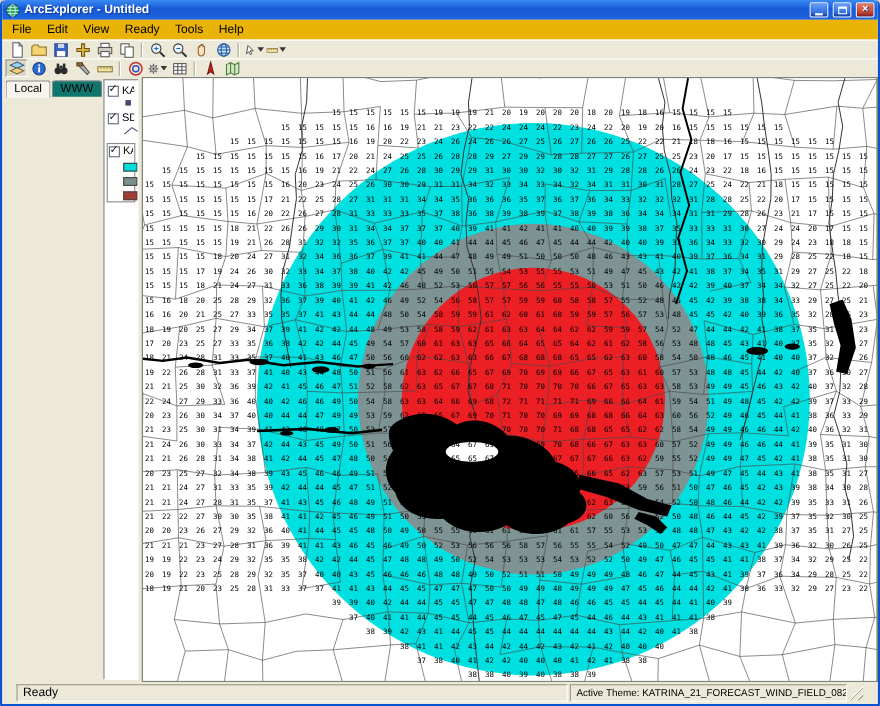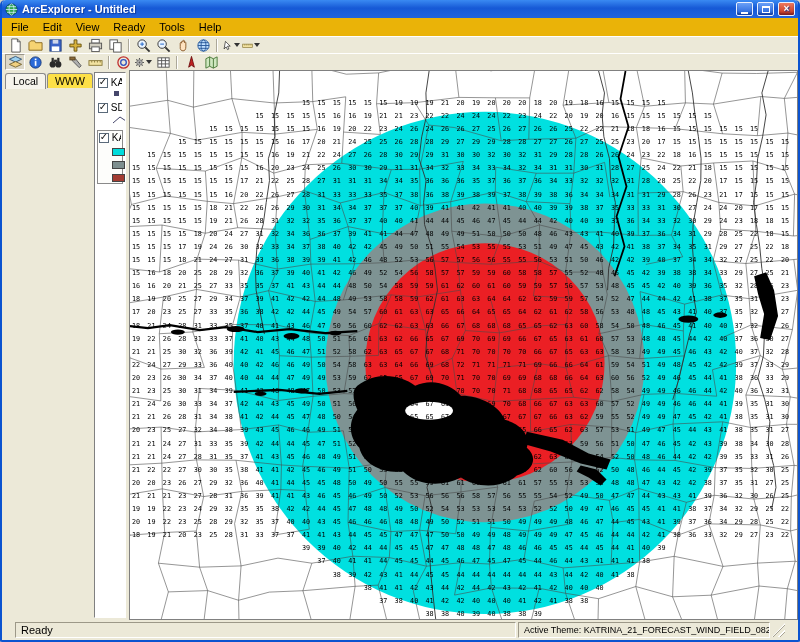--- a/index.html
+++ b/index.html
@@ -25,21 +25,21 @@
   .toolbar{flex:0 0 17px;display:flex;align-items:center;padding-left:3px;background:#ece9d8;border-top:1px solid #fff}
   .tbtn{width:20px;height:16px;display:flex;align-items:center;justify-content:center;border:1px solid transparent}
   .tbtn.pressed{background:#dcd8c8;border-color:#9a9689 #fff #fff #9a9689}
   .tsep{width:2px;height:13px;border-left:1px solid #aca899;border-right:1px solid #fff;margin:0 3px}
   .dd-caret{width:0;height:0;border-left:3px solid transparent;border-right:3px solid transparent;border-top:4px solid #333;margin-left:1px}
   
   .main{flex:1;display:flex;min-height:0}
   .sidebar{flex:0 0 124px;width:124px;display:flex;background:#ece9d8;padding:2px 0 2px 2px}
   .tabs{display:flex;height:16px;align-items:flex-end;padding-left:1px}
   .tab{padding:1px 7px 1px;border:1px solid #8a8a8a;border-bottom:none;border-radius:3px 3px 0 0;
-    margin-right:1px;background:#fde047;font-size:10.5px}
+    margin-right:1px;background:#0f766e;font-size:10.5px}
   .tab.active{background:#f6f4ec;position:relative;top:1px;padding-bottom:2px;font-weight:normal}
   .legend{flex:1;background:#fff;border:1px solid;border-color:#808080 #fff #fff #808080;padding:3px 2px;overflow:hidden}
   .theme{margin-bottom:3px;padding:1px}
   .theme.active{border:1px solid #8a8a8a;background:#fdfdfb}
   .theme-head{display:flex;align-items:center;gap:3px}
   .checkbox{width:10px;height:10px;flex:0 0 10px;background:#fff;border:1px solid #5a6a7a;position:relative;display:inline-flex;align-items:center;justify-content:center}
   .check{font-size:10px;line-height:8px;color:#111;font-weight:bold;margin-top:-1px}
   .theme-label{font-size:10px;white-space:nowrap;overflow:hidden;max-width:104px}
   .sym-point{width:5px;height:5px;background:#45466b;margin:3px 0 1px 16px}
   .sym-line{margin:1px 0 0 14px;display:block}

